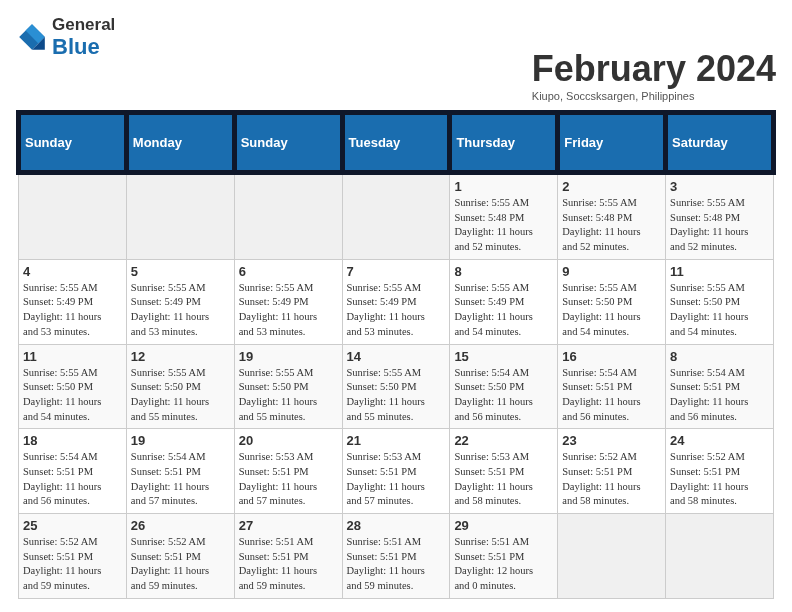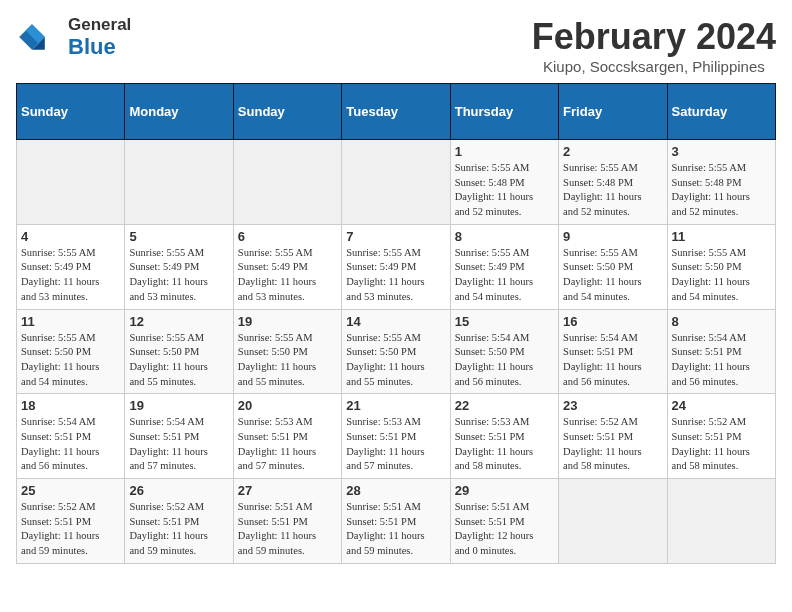--- a/index.html
+++ b/index.html
@@ -12,51 +12,52 @@
     }
     .header-area {
       display: flex;
       justify-content: space-between;
       align-items: flex-start;
       margin-bottom: 8px;
     }
     .logo {
       display: flex;
       align-items: center;
-      gap: 20px;
+      gap: 4px;
     }
     .logo-icon {
       width: 32px;
       height: 32px;
     }
     .title-area {
-      text-align: center;
+      text-align: left;
+      margin-top: 32px;
     }
     .main-title {
       font-size: 36px;
       font-weight: bold;
       color: #333;
     }
     .subtitle {
-      font-size: 15px;
+      font-size: 11px;
       color: #555;
     }
     .calendar {
       width: 100%;
       border-collapse: collapse;
       font-size: 11px;
     }
     .calendar thead tr th {
       background: #1a6daf;
       color: #fff;
       padding: 20px 4px;
       text-align: left;
       font-size: 13px;
       font-weight: bold;
-      border: 1px solid #0f172a;
+      border: 5px solid #0f172a;
     }
     .calendar tbody tr td {
       vertical-align: top;
       padding: 4px 4px;
       border: 1px solid #ccc;
       width: 108px;
       min-height: 80px;
       background: #fff;
     }
     .calendar tbody tr:nth-child(odd) td {

